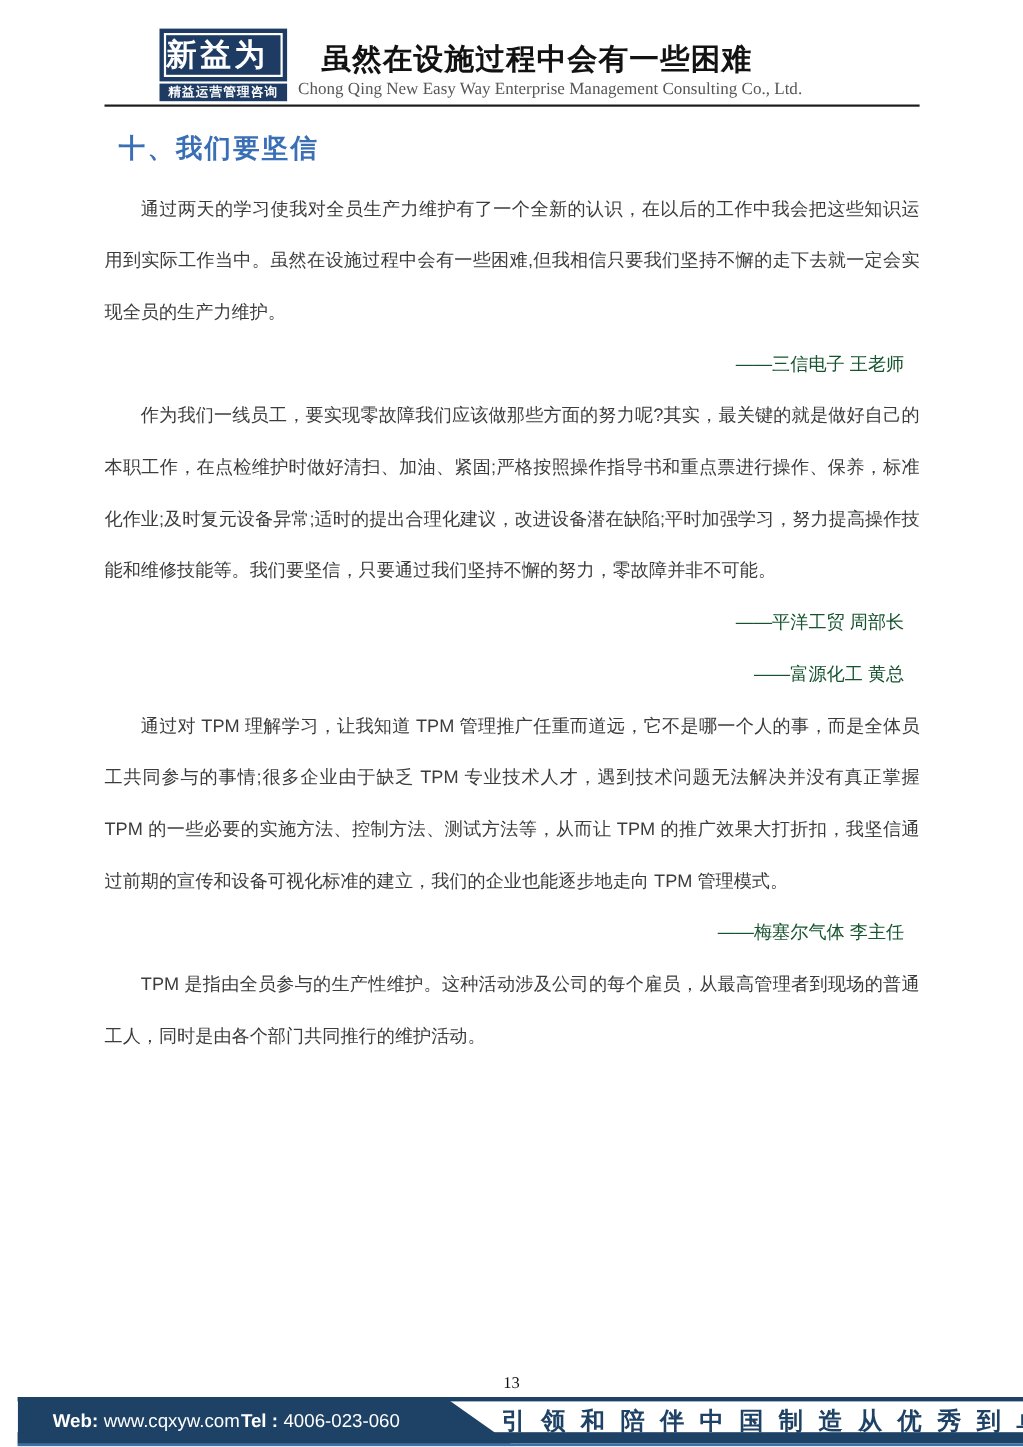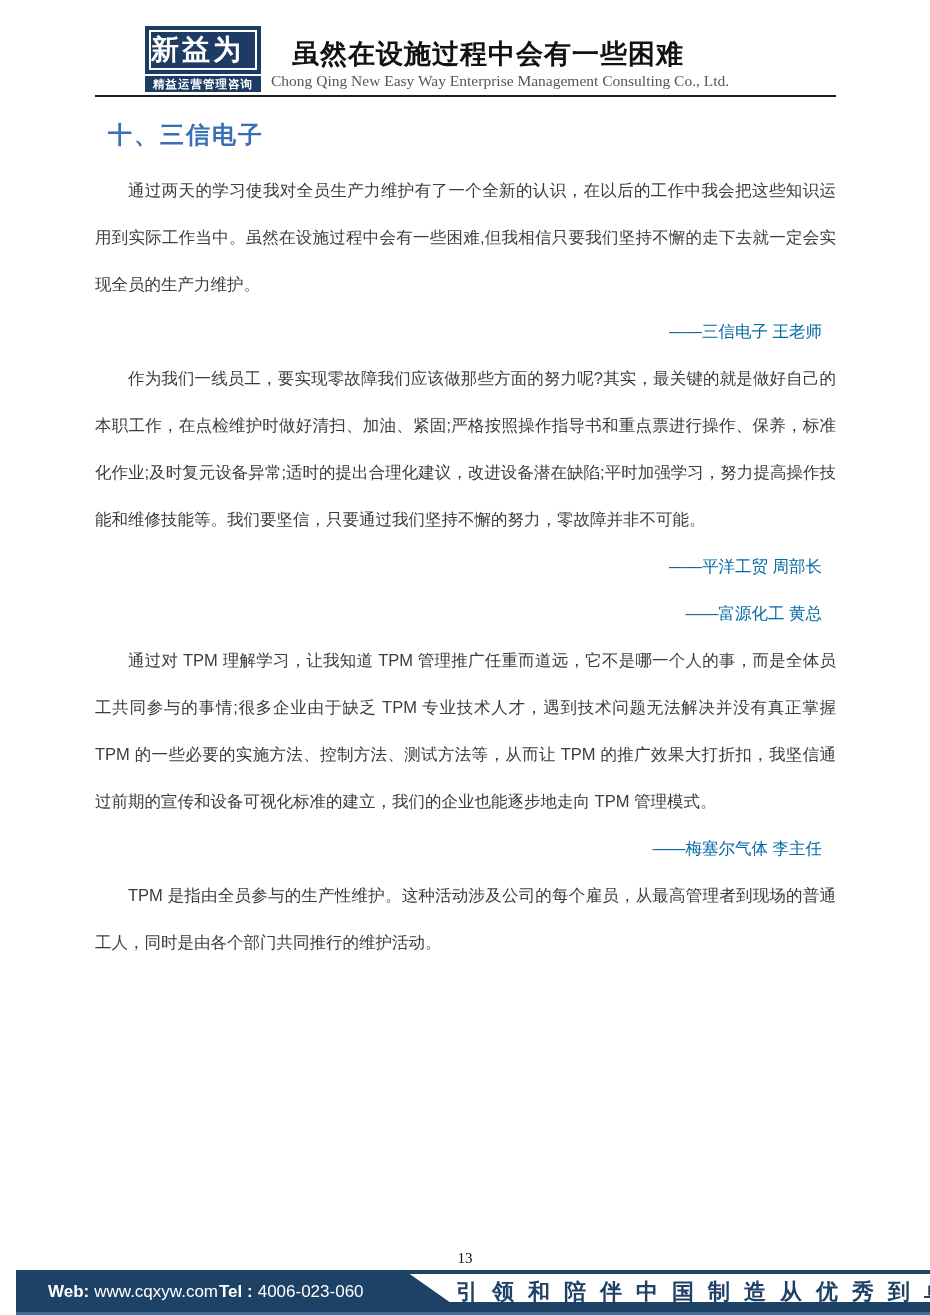--- a/index.html
+++ b/index.html
@@ -20,21 +20,21 @@
     font-family:"Liberation Serif","DejaVu Serif",serif;font-size:15.5px;color:#565656;}
   .header-rule{position:absolute;top:95px;left:95px;width:741px;height:0;
     border-top:2px solid #1c1c1c;}
   
   .section-title{position:absolute;top:119px;left:108px;font-size:24px;font-weight:bold;
     color:#3a6fb5;letter-spacing:2px;}
   
   .content{position:absolute;top:167px;left:95px;width:741px;font-size:16.5px;
     line-height:47px;color:#3c3c3c;text-align:justify;}
   .t-text{margin:0;text-indent:2em;}
-  .t-attr{margin:0;text-align:right;text-indent:0;padding-right:14px;color:#0369a1;}
+  .t-attr{margin:0;text-align:right;text-indent:0;padding-right:14px;color:#14532d;}
   
   .page-number{position:absolute;bottom:48px;left:0;width:100%;text-align:center;
     font-family:"Liberation Serif","DejaVu Serif",serif;font-size:15px;color:#111;}
   
   .footer{position:absolute;left:16px;bottom:0;width:930px;height:45px;}
   .footer-topline{position:absolute;top:0;left:0;width:100%;height:4px;background:#1e4166;}
   .footer-left-band{position:absolute;top:0;left:0;width:452px;height:45px;background:#1e4166;
     -webkit-clip-path:polygon(0 0,388px 0,452px 100%,0 100%);
     clip-path:polygon(0 0,388px 0,452px 100%,0 100%);}
   .footer-webtel{position:absolute;left:32px;top:12px;color:#fff;font-size:17px;white-space:nowrap;}
@@ -56,21 +56,21 @@
       <div class="logo-top">
         <div class="logo-top-inner">新益为</div>
       </div>
       <div class="logo-sub">精益运营管理咨询</div>
     </div>
     <div class="company-cn">虽然在设施过程中会有一些困难</div>
     <div class="company-en">Chong Qing New Easy Way Enterprise Management Consulting Co., Ltd.</div>
     <div class="header-rule"></div>
   </div>
 
-  <div class="section-title">十、三信电子</div>
+  <div class="section-title">十、我们要坚信</div>
 
   <div class="content">
     <p class="t-text">通过两天的学习使我对全员生产力维护有了一个全新的认识，在以后的工作中我会把这些知识运用到实际工作当中。虽然在设施过程中会有一些困难,但我相信只要我们坚持不懈的走下去就一定会实现全员的生产力维护。</p>
     <p class="t-attr">——三信电子  王老师</p>
 
     <p class="t-text">作为我们一线员工，要实现零故障我们应该做那些方面的努力呢?其实，最关键的就是做好自己的本职工作，在点检维护时做好清扫、加油、紧固;严格按照操作指导书和重点票进行操作、保养，标准化作业;及时复元设备异常;适时的提出合理化建议，改进设备潜在缺陷;平时加强学习，努力提高操作技能和维修技能等。我们要坚信，只要通过我们坚持不懈的努力，零故障并非不可能。</p>
     <p class="t-attr">——平洋工贸  周部长</p>
 
     <p class="t-attr">——富源化工  黄总</p>
 

